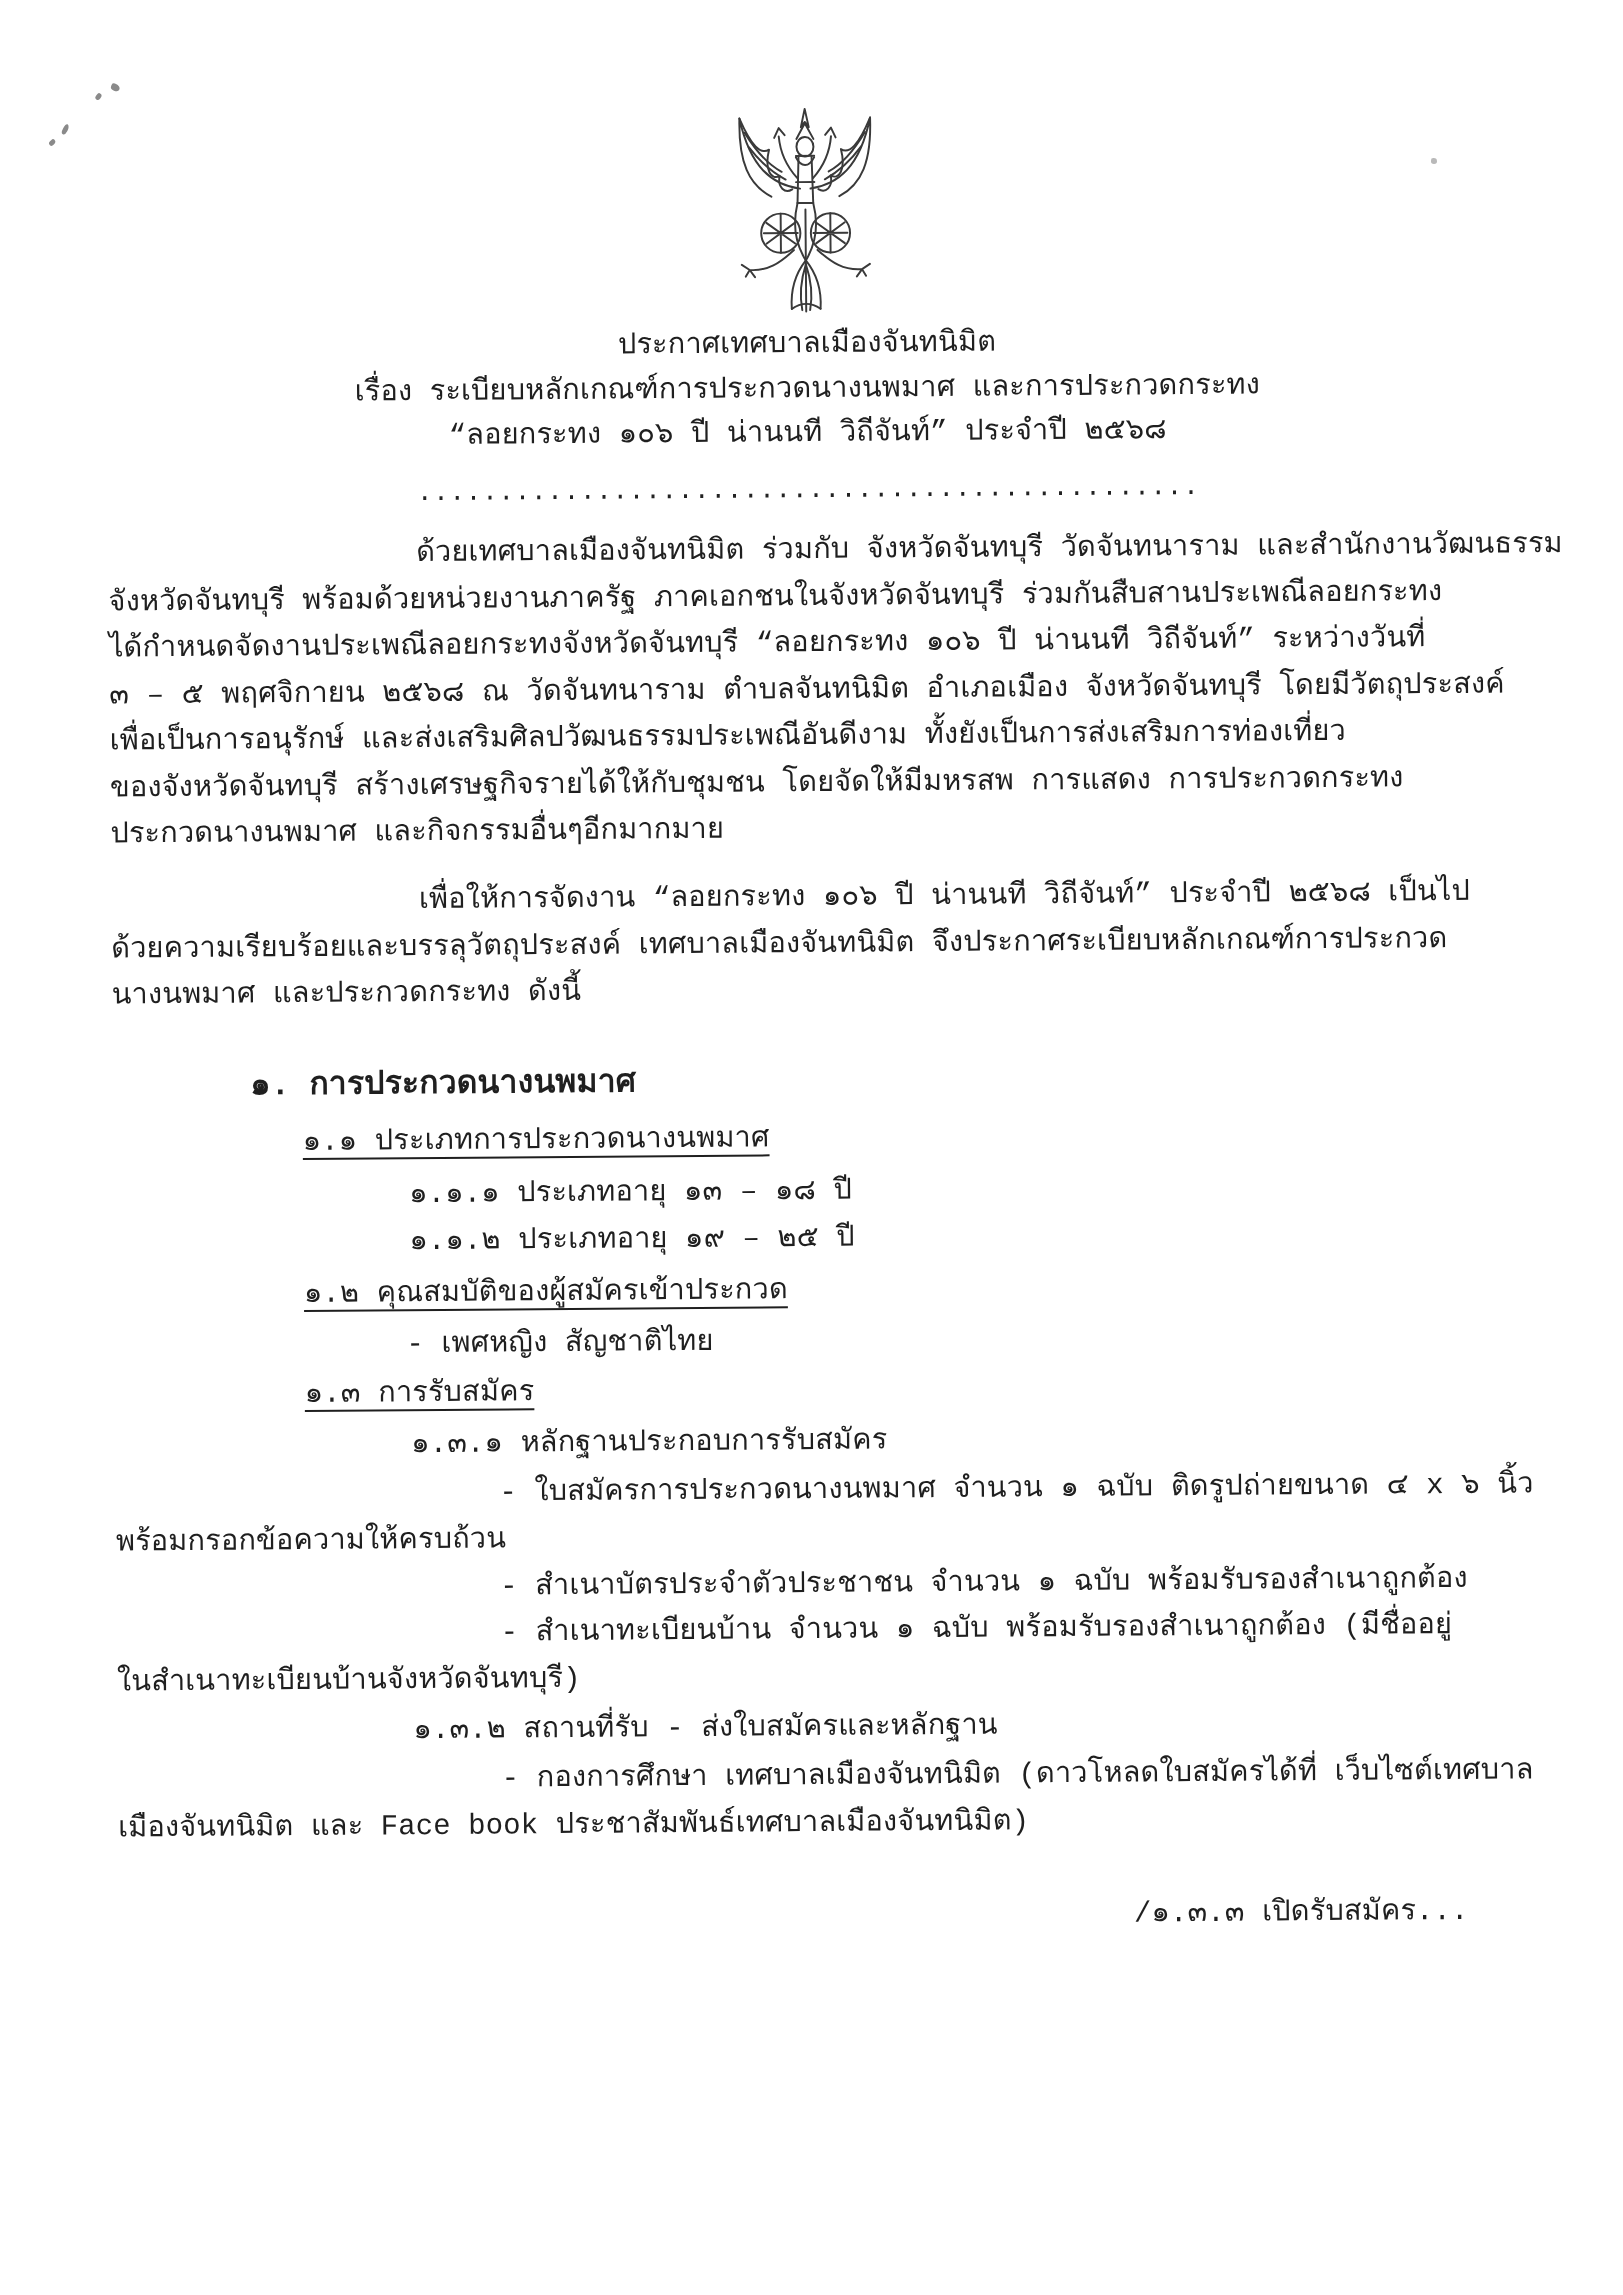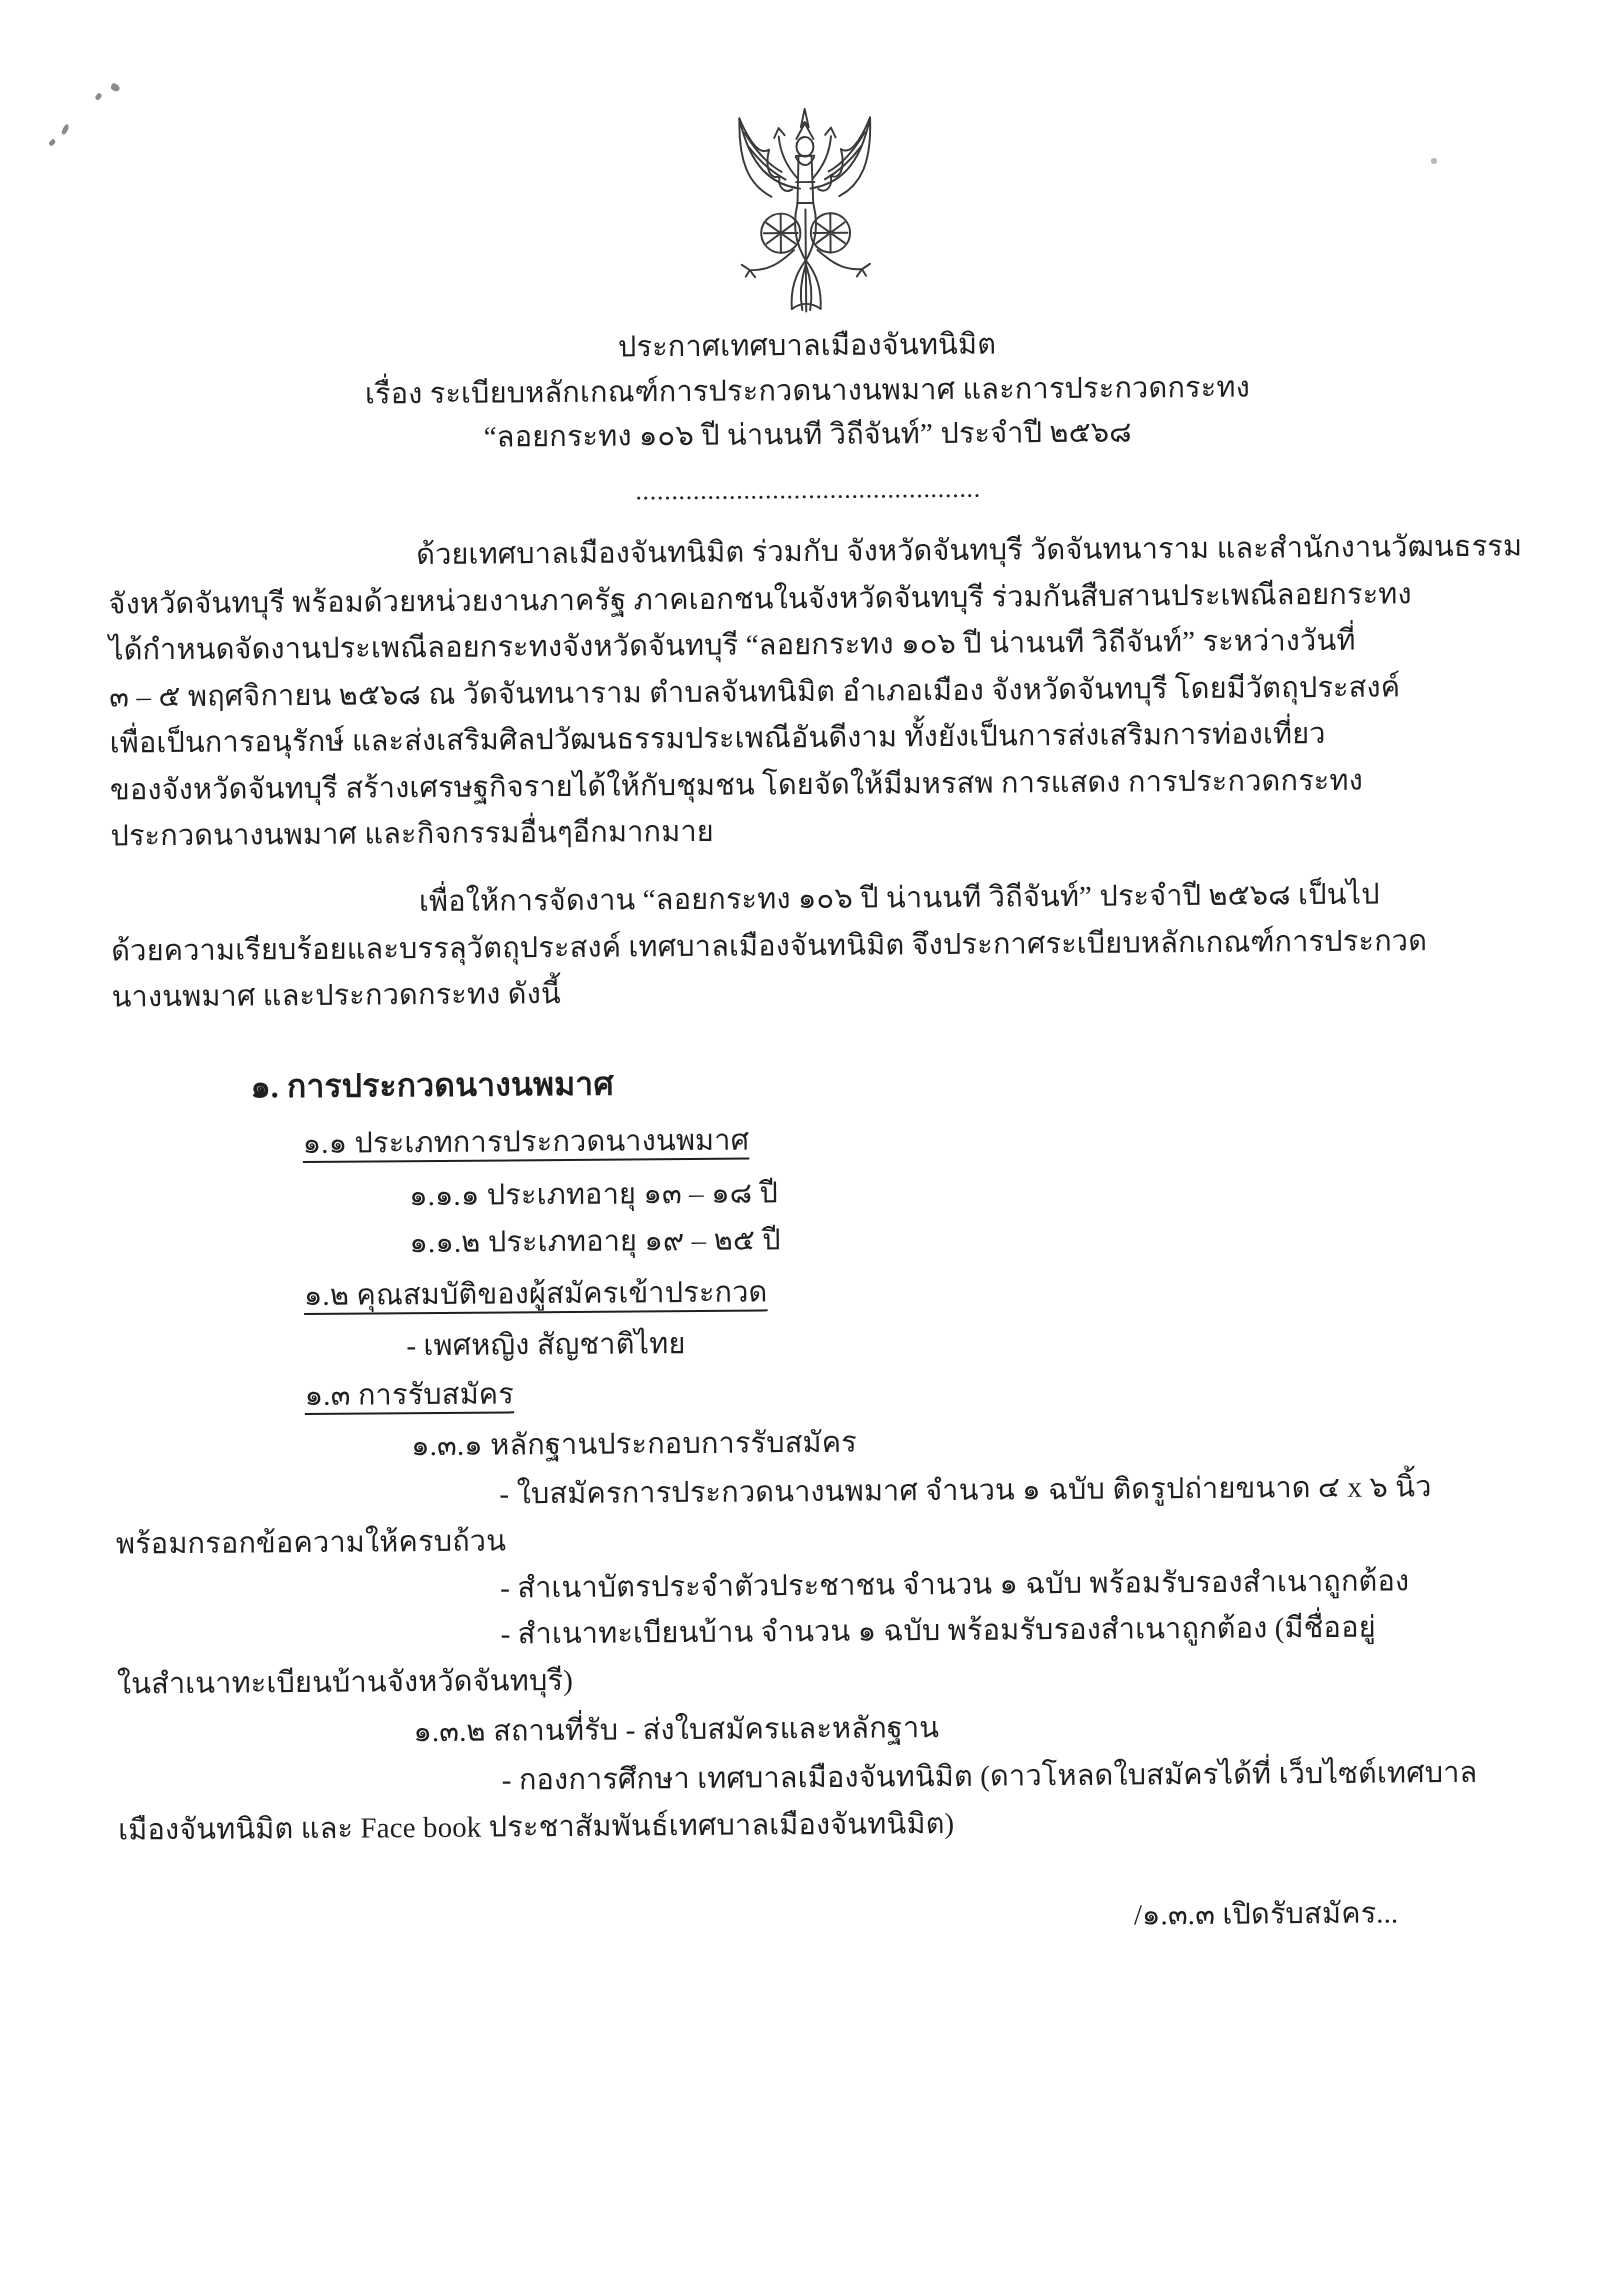--- a/index.html
+++ b/index.html
@@ -1,21 +1,21 @@
 <!DOCTYPE html>
 <html style="font-size:10.5px"><head>
 <meta charset="utf-8">
 <style>
   html,body{margin:0;padding:0;background:#e8e8e8;}
   .page{
     position:relative;
     width:1623px;height:2295px;
     background:#ffffff;
     overflow:hidden;
-    font-family:Liberation Serif, serif;
+    font-family:Liberation Mono, monospace;
     color:#1f1f1f;
   }
   .tilt{
     position:absolute;inset:0;
     transform:rotate(-0.45deg);
     transform-origin:50% 40%;
   }
   .t{
     position:absolute;
     font-size:29px;

